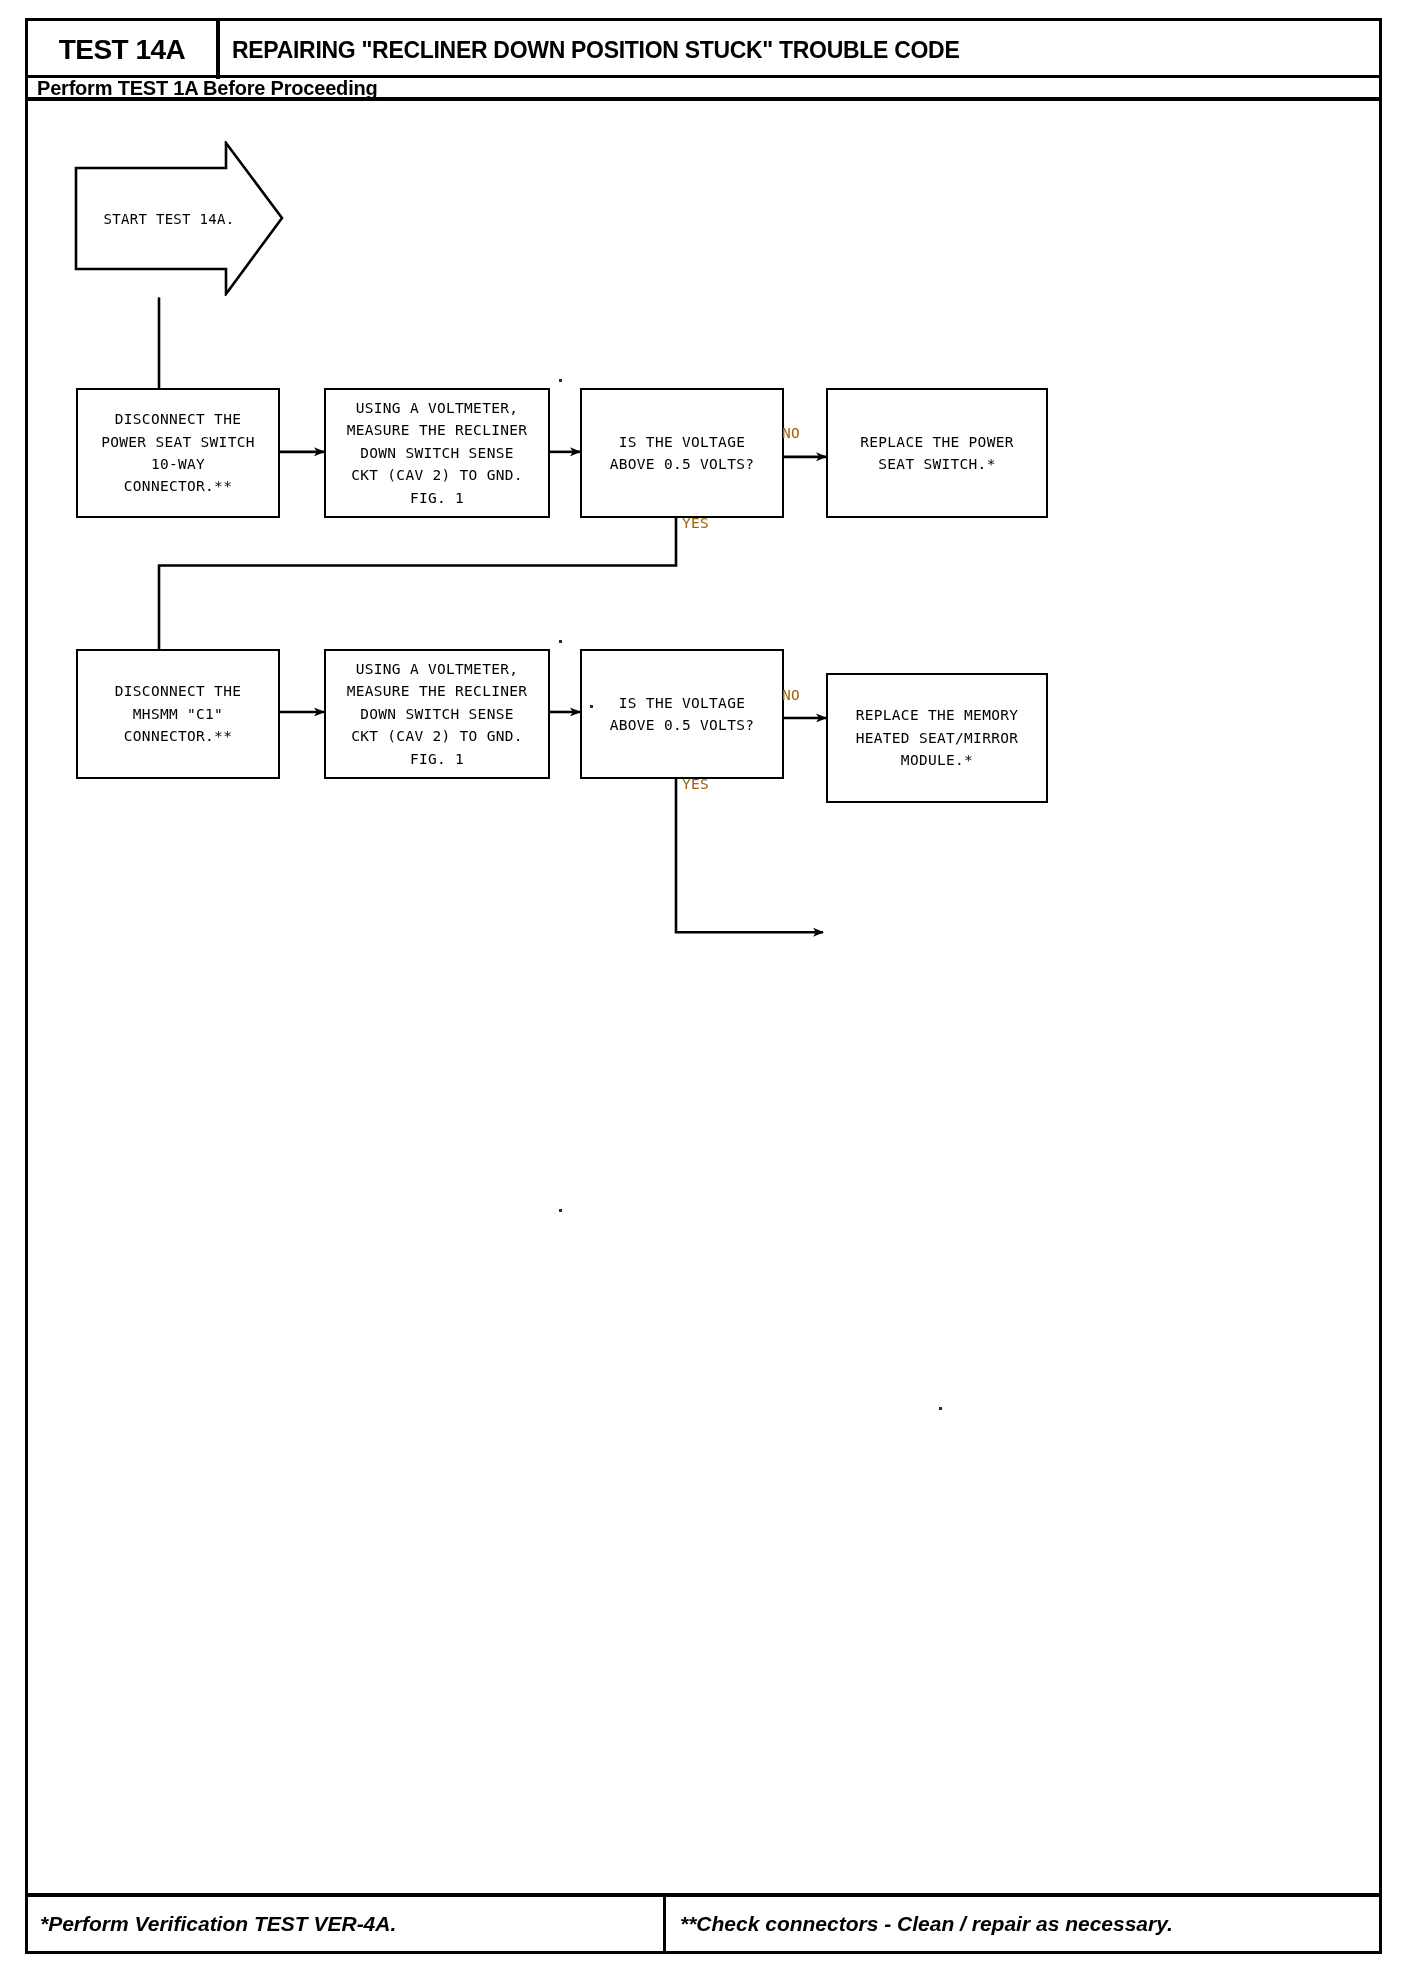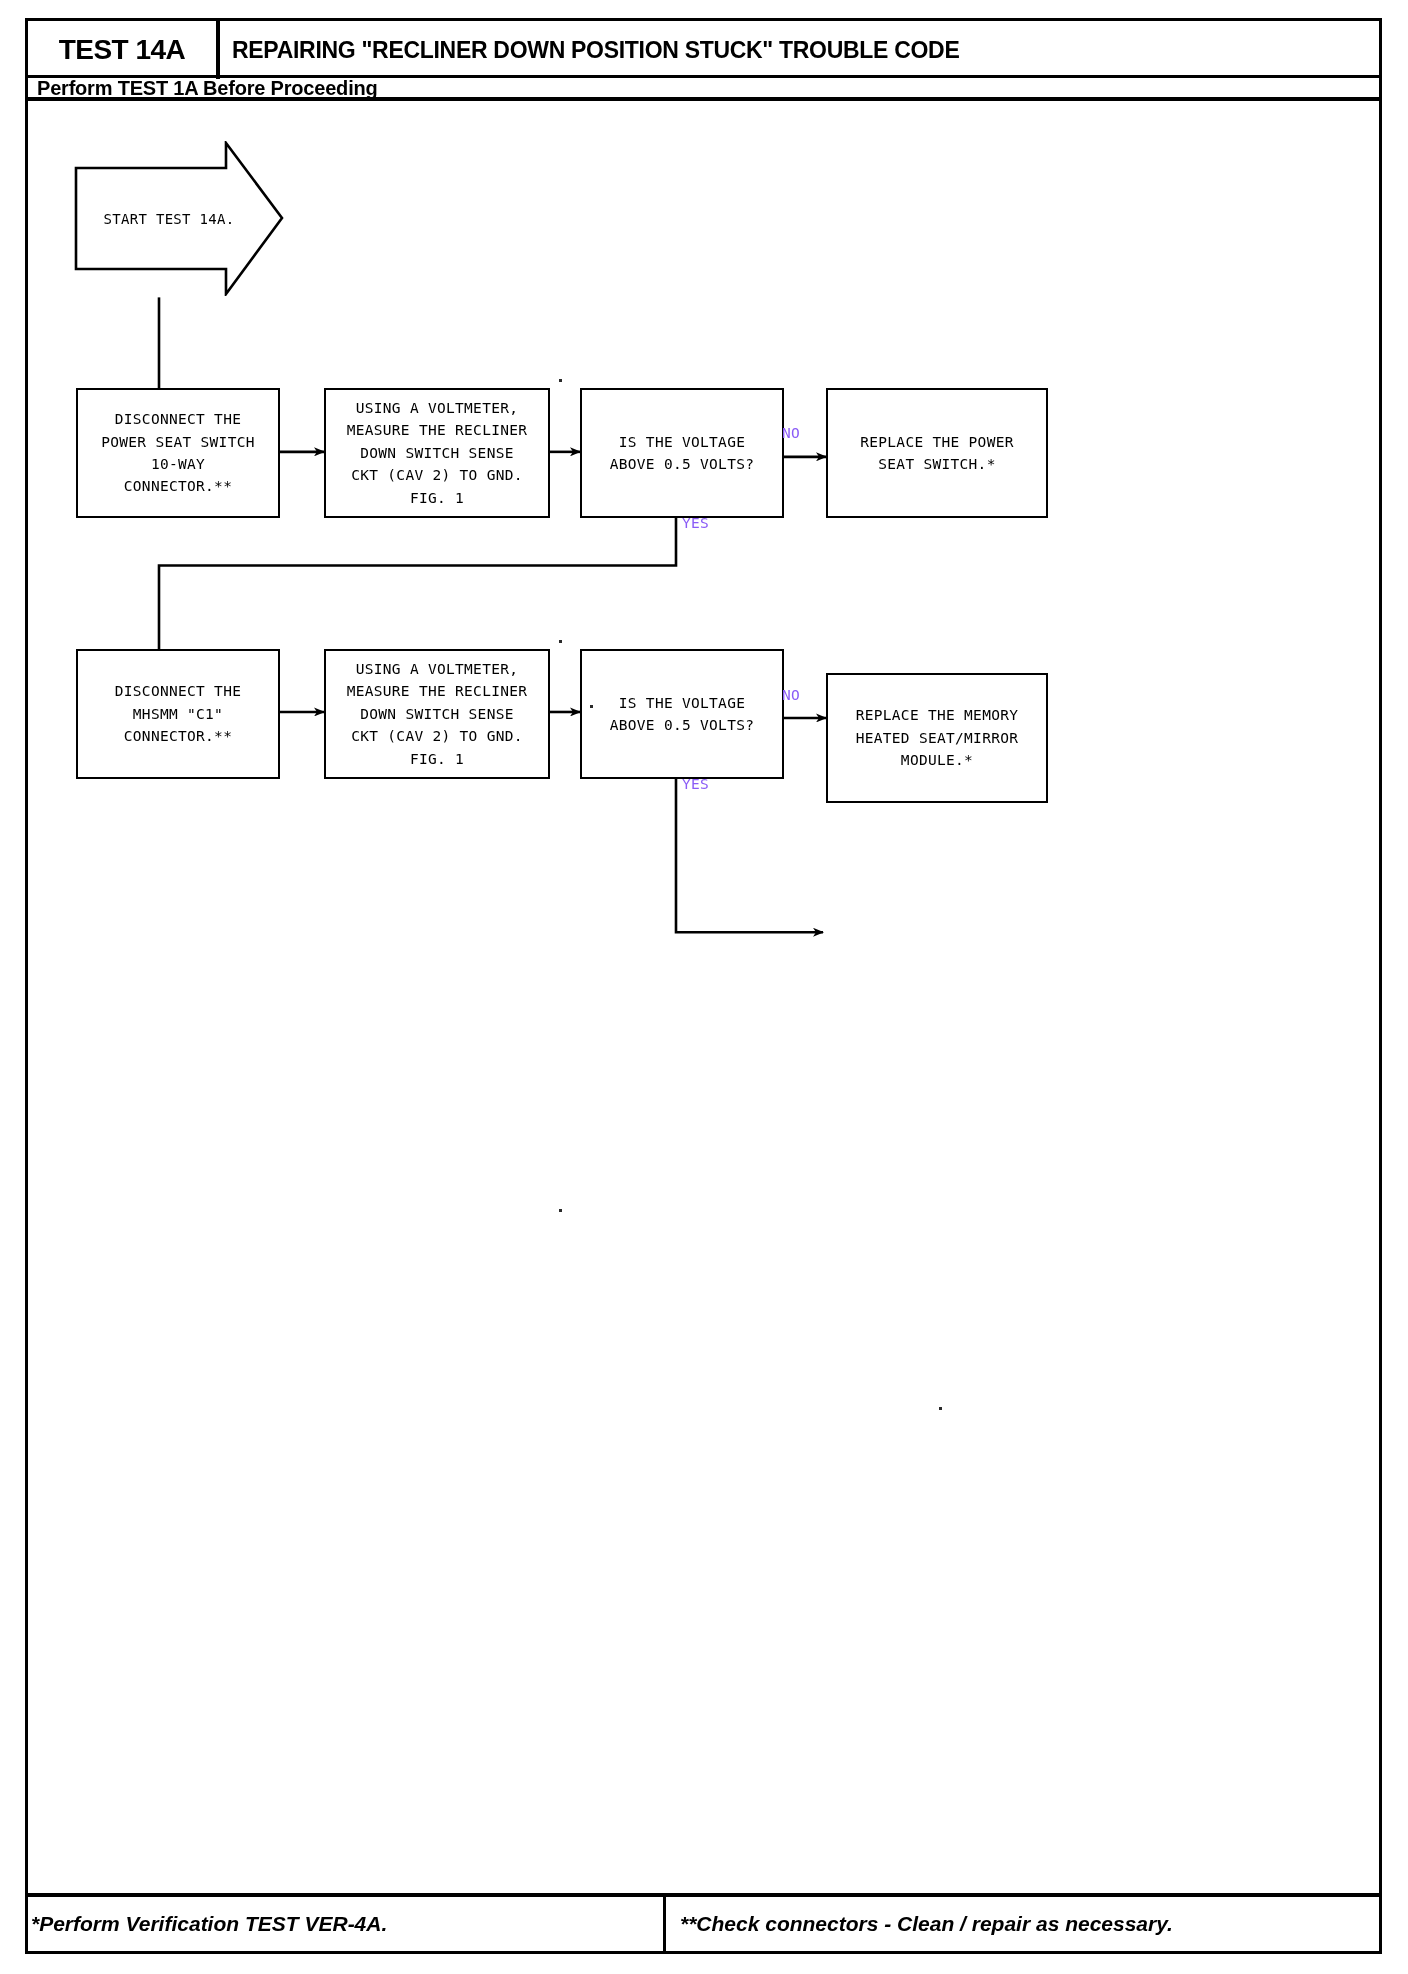--- a/index.html
+++ b/index.html
@@ -105,21 +105,21 @@
     height: 54px;
     border-right: 3px solid #000;
     box-sizing: border-box;
     display: flex;
     align-items: center;
   }
   #footer-left-label {
     font-size: 21px;
     font-weight: bold;
     font-style: italic;
-    padding-left: 3px;
+    padding-left: 12px;
     white-space: nowrap;
   }
   #footer-right {
     position: absolute;
     left: 638px;
     top: 0;
     right: 0;
     height: 54px;
     display: flex;
     align-items: center;
@@ -192,21 +192,21 @@
     height: 100%;
     pointer-events: none;
   }
 
   
   .branch-label {
     position: absolute;
     font-family: "DejaVu Sans Mono", monospace;
     font-size: 14.5px;
     letter-spacing: 0.3px;
-    color: #8b5cf6;
+    color: #a16207;
     white-space: nowrap;
   }
 
   
   .speck {
     position: absolute;
     width: 3px;
     height: 3px;
     background: #2a2a2a;
   }

